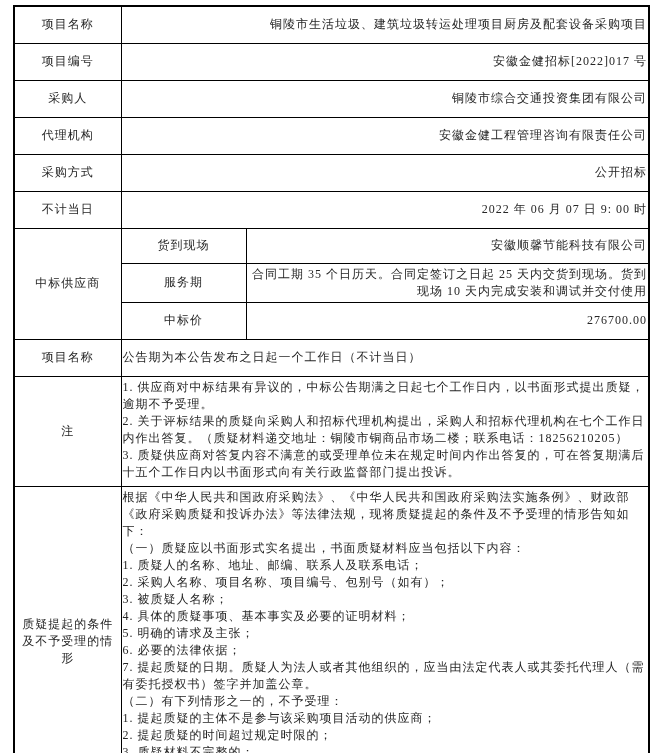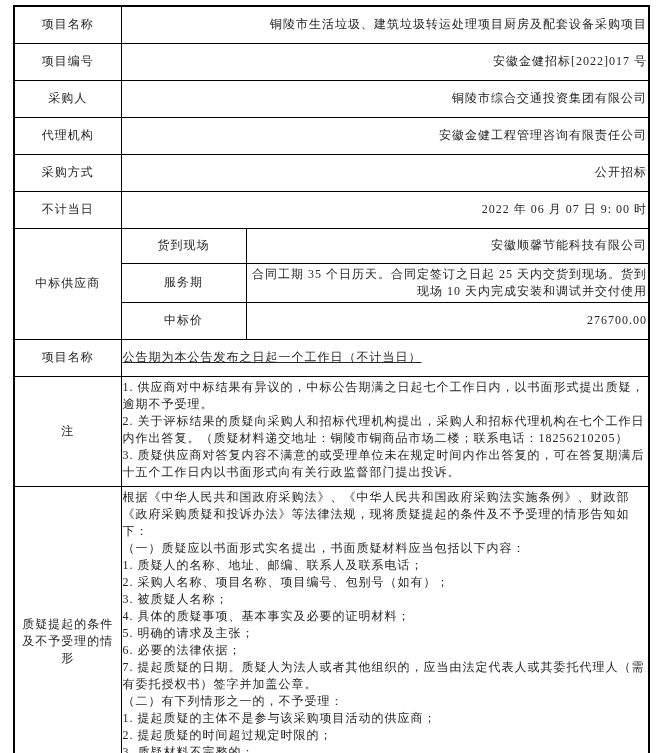--- a/index.html
+++ b/index.html
@@ -34,21 +34,20 @@
     vertical-align: middle;
   }
   .value-cell {
     text-align: right;
     vertical-align: middle;
   }
   .value-left {
     text-align: left;
     vertical-align: middle;
     padding-left: 7px;
-    text-decoration: underline;
   }
   .notes-cell {
     text-align: left;
     vertical-align: top;
     white-space: pre-line;
     line-height: 16.4px;
     padding: 1px 4px 1px 3px;
   }
   tr.r37 { height: 37px; }
   tr.r35 { height: 35px; }

